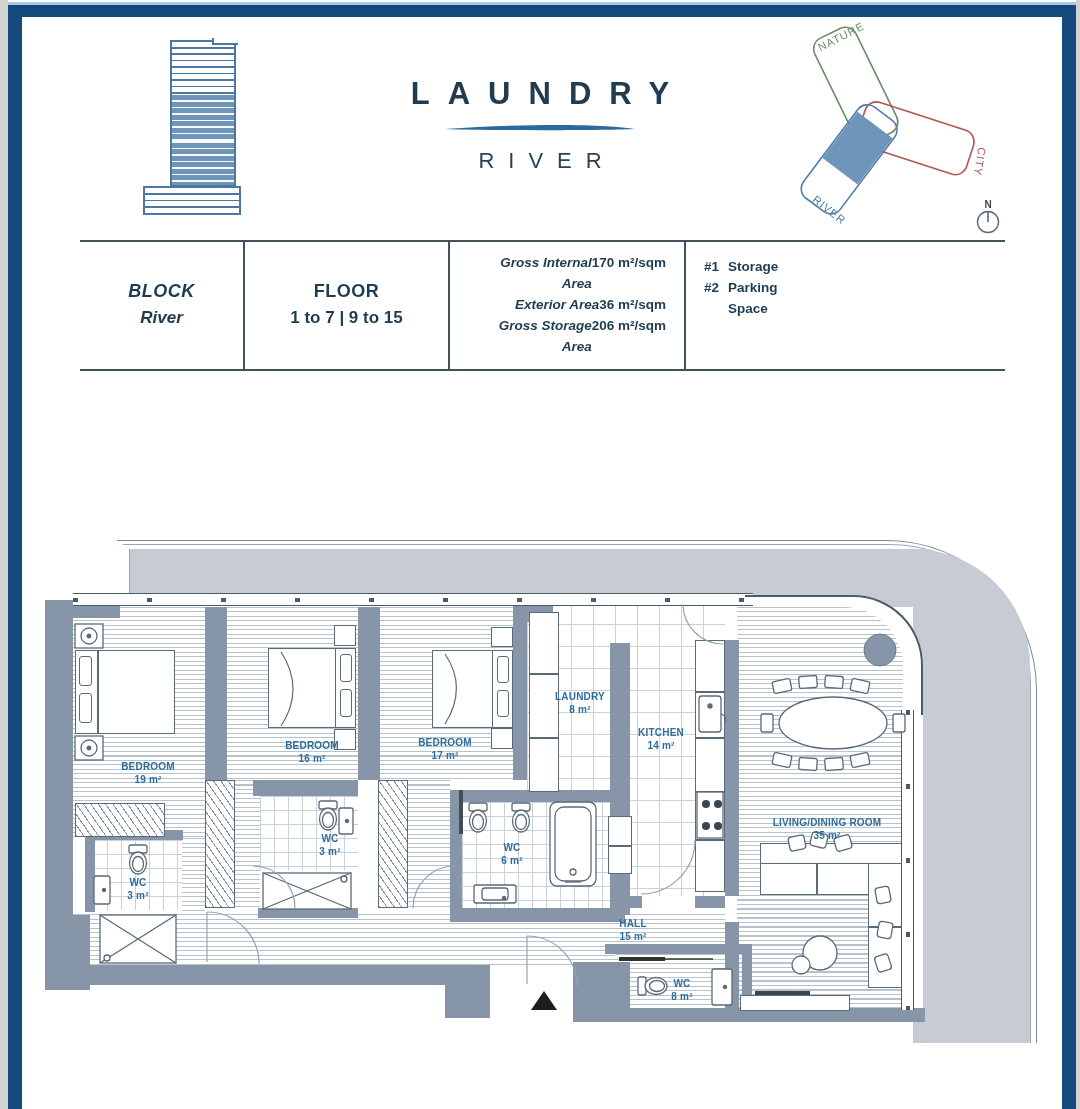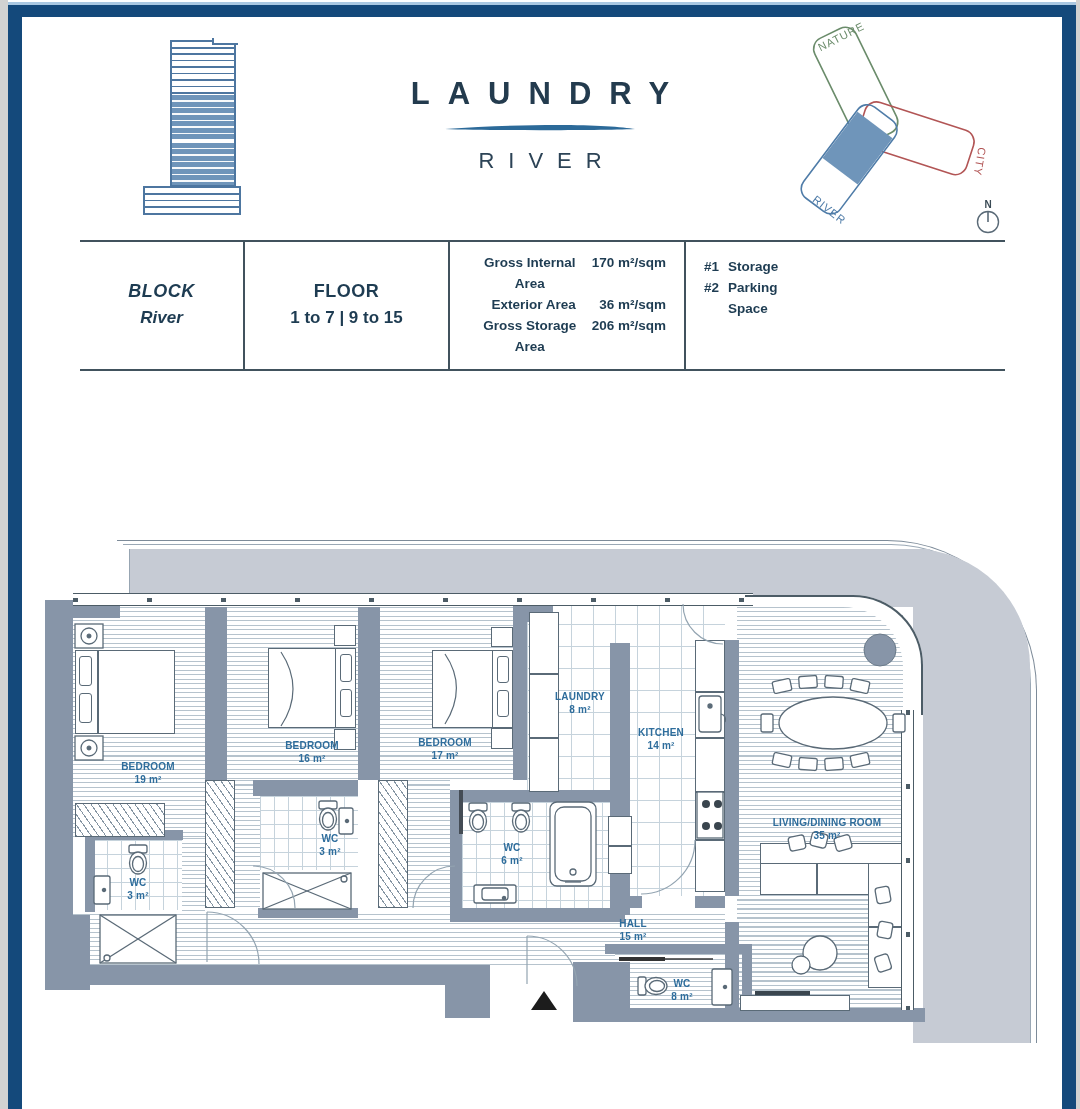--- a/index.html
+++ b/index.html
@@ -26,21 +26,21 @@
       border:2px solid #4d76a0;background:repeating-linear-gradient(180deg,#fff 0,#fff 5px,#4d76a0 5px,#4d76a0 6.5px);}
   
   .itable{position:absolute;left:80px;top:240px;width:925px;display:flex;
           border-top:2px solid #41525d;border-bottom:2px solid #41525d;color:#1e3c52;}
   .icell{box-sizing:border-box;border-right:2px solid #41525d;padding:10px 6px 12px 6px;
          display:flex;flex-direction:column;justify-content:center;align-items:center;}
   .icell:last-child{border-right:none;}
   .ihead{font-size:18px;font-weight:bold;letter-spacing:.5px;margin-bottom:6px;}
   .ival{font-size:17px;font-weight:bold;}
   .arow{display:flex;width:100%;font-size:13.5px;font-weight:bold;line-height:21px;padding:0 12px;box-sizing:border-box;}
-  .arow .al{flex:1;text-align:center;}
+  .arow .al{flex:1;text-align:right;font-style:italic;}
   .arow .av{text-align:right;white-space:nowrap;}
   .xrow{display:flex;width:100%;font-size:13.5px;font-weight:bold;line-height:21px;padding:0 12px;box-sizing:border-box;gap:9px;}
   
   .plan{position:absolute;left:45px;top:540px;width:990px;height:505px;}
   .wall{position:absolute;background:#8795a8;}
   .floor-st{position:absolute;background:repeating-linear-gradient(180deg,#b6c3cd 0,#b6c3cd 1px,#fff 1px,#fff 4.5px);}
   .floor-ti{position:absolute;background-color:#fff;
     background-image:repeating-linear-gradient(90deg,#c6d3dc 0,#c6d3dc 1px,transparent 1px,transparent 22px),
                      repeating-linear-gradient(180deg,#c6d3dc 0,#c6d3dc 1px,transparent 1px,transparent 22px);}
   .floor-tism{position:absolute;background-color:#fff;

